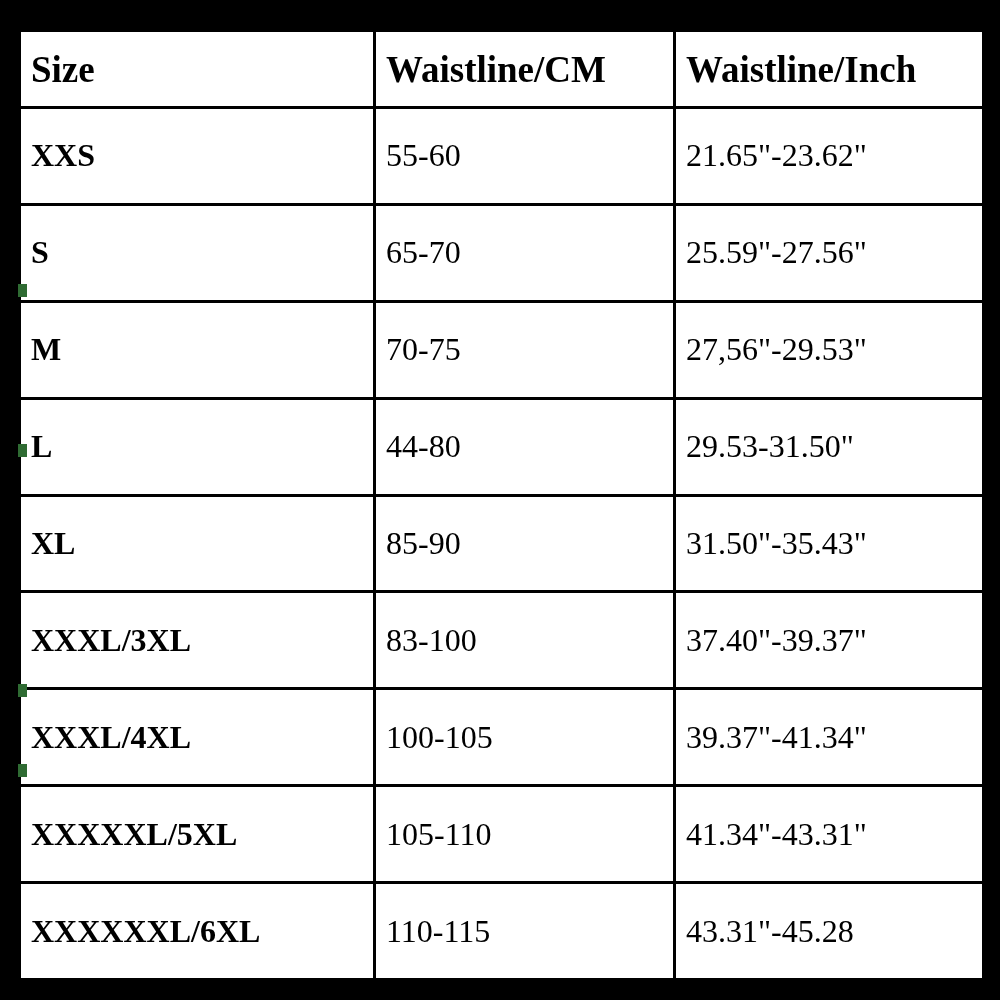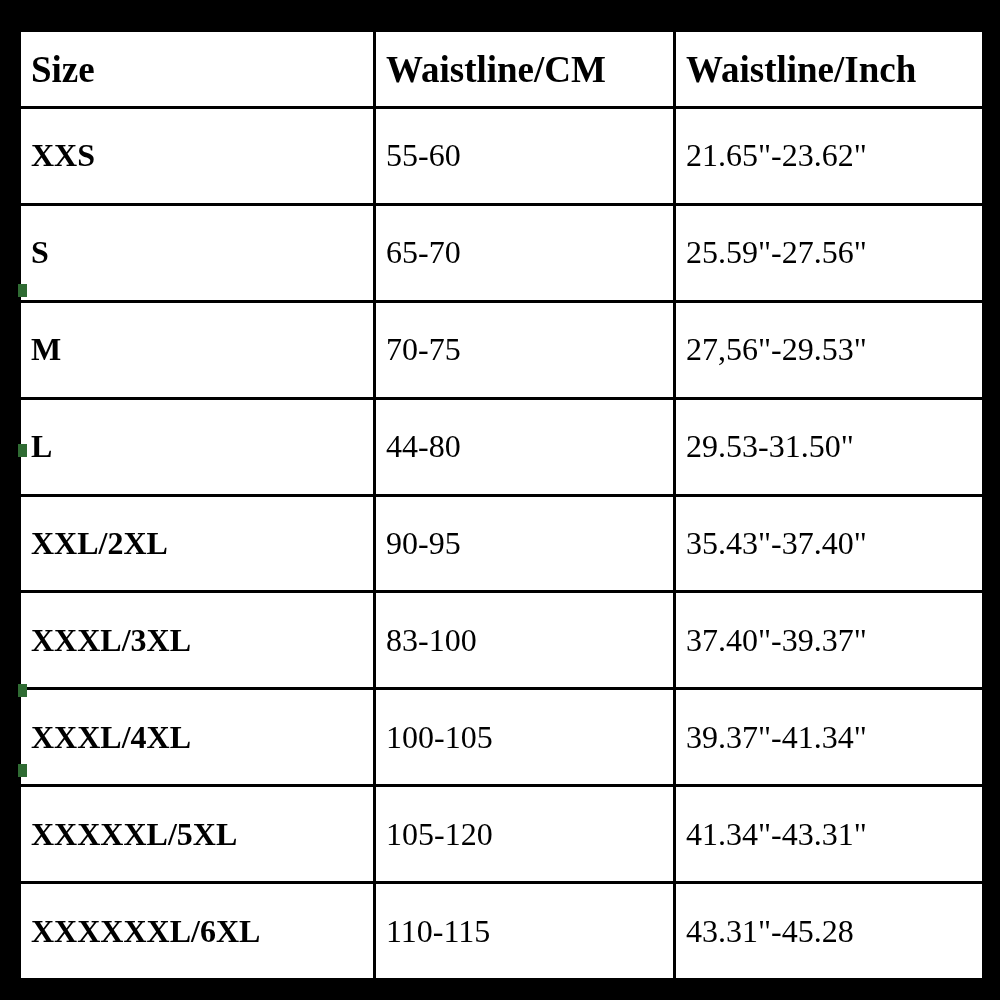--- a/index.html
+++ b/index.html
@@ -114,37 +114,37 @@
           <td class="col-size">M</td>
           <td class="col-cm">70-75</td>
           <td class="col-in">27,56"-29.53"</td>
         </tr>
         <tr>
           <td class="col-size">L</td>
           <td class="col-cm">44-80</td>
           <td class="col-in">29.53-31.50"</td>
         </tr>
         <tr>
-          <td class="col-size">XXL/2XL</td>
-          <td class="col-cm">90-95</td>
-          <td class="col-in">35.43"-37.40"</td>
+          <td class="col-size">XL</td>
+          <td class="col-cm">85-90</td>
+          <td class="col-in">31.50"-35.43"</td>
         </tr>
         <tr>
           <td class="col-size">XXXL/3XL</td>
           <td class="col-cm">83-100</td>
           <td class="col-in">37.40"-39.37"</td>
         </tr>
         <tr>
           <td class="col-size">XXXL/4XL</td>
           <td class="col-cm">100-105</td>
           <td class="col-in">39.37"-41.34"</td>
         </tr>
         <tr>
           <td class="col-size">XXXXXL/5XL</td>
-          <td class="col-cm">105-120</td>
+          <td class="col-cm">105-110</td>
           <td class="col-in">41.34"-43.31"</td>
         </tr>
         <tr>
           <td class="col-size">XXXXXXL/6XL</td>
           <td class="col-cm">110-115</td>
           <td class="col-in">43.31"-45.28</td>
         </tr>
       </tbody>
     </table>
 

